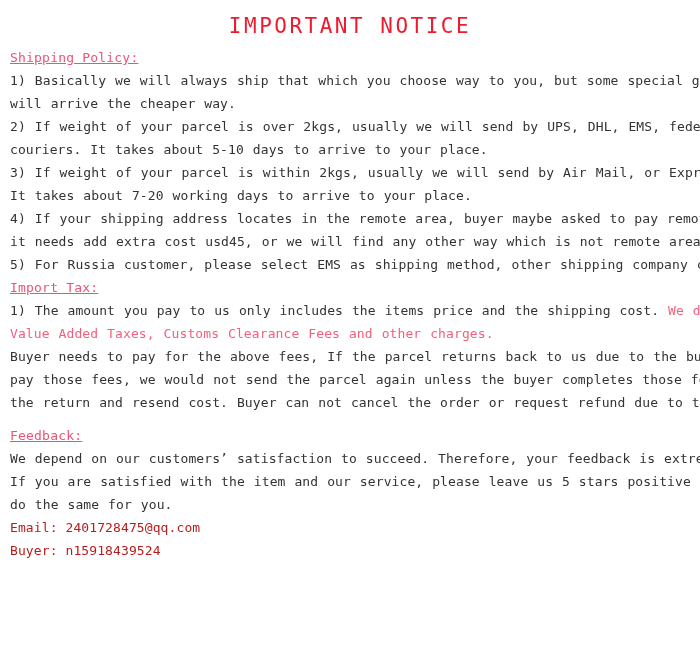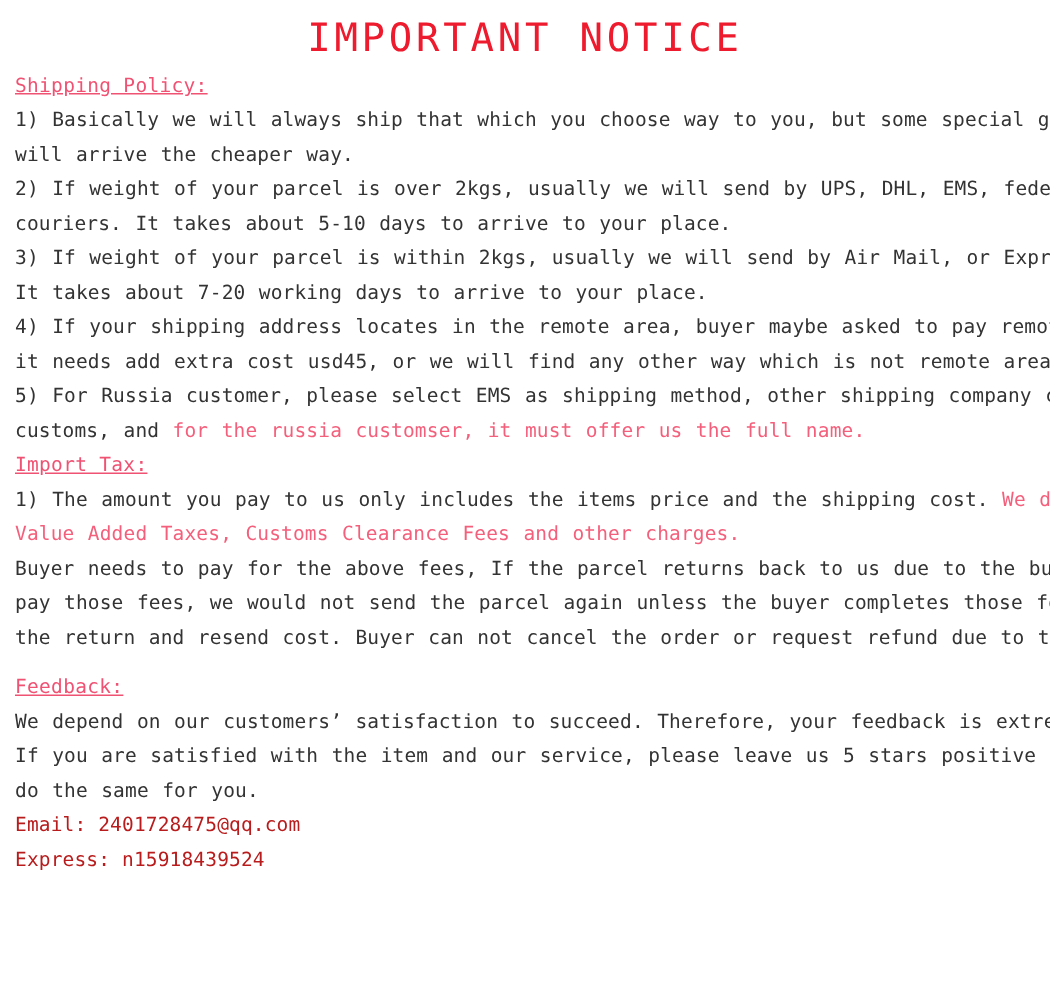--- a/index.html
+++ b/index.html
@@ -17,21 +17,21 @@
     width: 700px;
     height: 655px;
     background: #ffffff;
     box-sizing: border-box;
     padding: 0;
     position: relative;
   }
   .notice-title {
     text-align: center;
     color: #ee1b2e;
-    font-size: 26px;
+    font-size: 21px;
     letter-spacing: 2.5px;
     font-weight: normal;
     margin: 0;
     padding: 10px 0 4px 0;
     line-height: 32px;
     font-family: "DejaVu Sans Mono", "Liberation Mono", monospace;
   }
   .body-wrap {
     padding: 0 10px 0 10px;
   }
@@ -77,33 +77,32 @@
     <div class="section-head">Shipping Policy:</div>
     <div class="line">1) Basically we will always ship that which you choose way to you, but some special goods we</div>
     <div class="line">will arrive the cheaper way.</div>
     <div class="line">2) If weight of your parcel is over 2kgs, usually we will send by UPS, DHL, EMS, fedex or other expedited</div>
     <div class="line">couriers. It takes about 5-10 days to arrive to your place.</div>
     <div class="line">3) If weight of your parcel is within 2kgs, usually we will send by Air Mail, or Express Mail Service.</div>
     <div class="line">It takes about 7-20 working days to arrive to your place.</div>
     <div class="line">4) If your shipping address locates in the remote area, buyer maybe asked to pay remote area charge.</div>
     <div class="line">it needs add extra cost usd45, or we will find any other way which is not remote area then ship to you.</div>
     <div class="line">5) For Russia customer, please select EMS as shipping method, other shipping company cannot clearance</div>
-    <div class="line"><span>customs, and </span><span class="hl">for the russia customser, it must offer us the full name.</span></div>
 
     <div class="section-head">Import Tax:</div>
     <div class="line"><span>1) The amount you pay to us only includes the items price and the shipping cost. </span><span class="hl">We do not add Duties,</span></div>
     <div class="line hl">Value Added Taxes, Customs Clearance Fees and other charges.</div>
     <div class="line">Buyer needs to pay for the above fees, If the parcel returns back to us due to the buyer refuse to</div>
     <div class="line">pay those fees, we would not send the parcel again unless the buyer completes those fees and pay all</div>
     <div class="line">the return and resend cost. Buyer can not cancel the order or request refund due to this reason.</div>
 
     <div class="gap"></div>
 
     <div class="section-head">Feedback:</div>
     <div class="line">We depend on our customers’ satisfaction to succeed. Therefore, your feedback is extremely important to us.</div>
     <div class="line">If you are satisfied with the item and our service, please leave us 5 stars positive feedback, and we will</div>
     <div class="line">do the same for you.</div>
 
     <div class="contact-line">Email: 2401728475@qq.com</div>
-    <div class="contact-line">Express: n15918439524</div>
+    <div class="contact-line">Buyer: n15918439524</div>
 
   </div>
 </div>
 
 </body></html>

